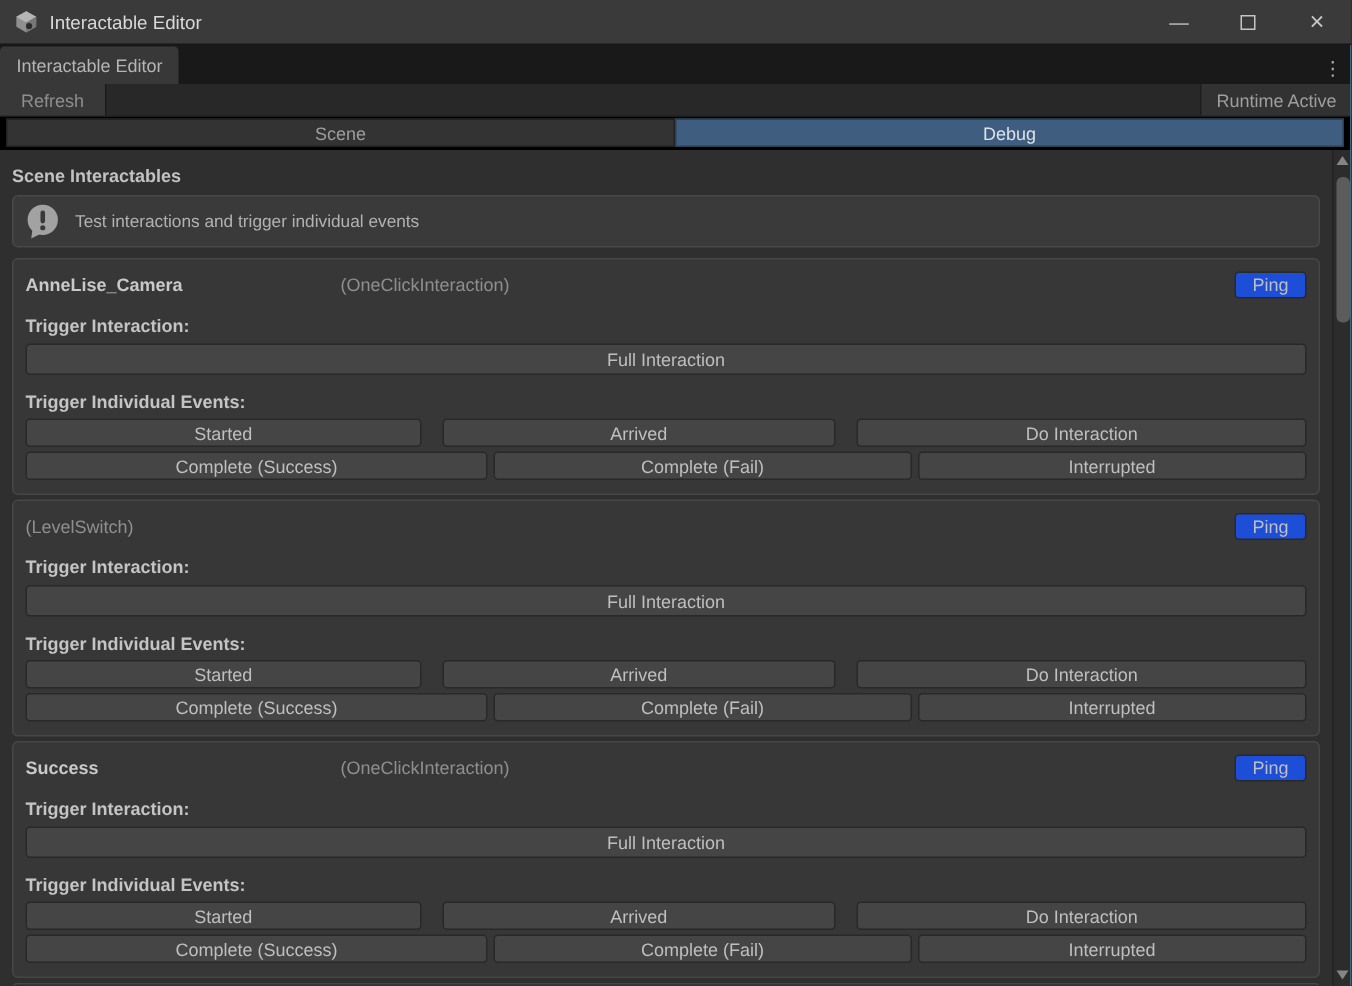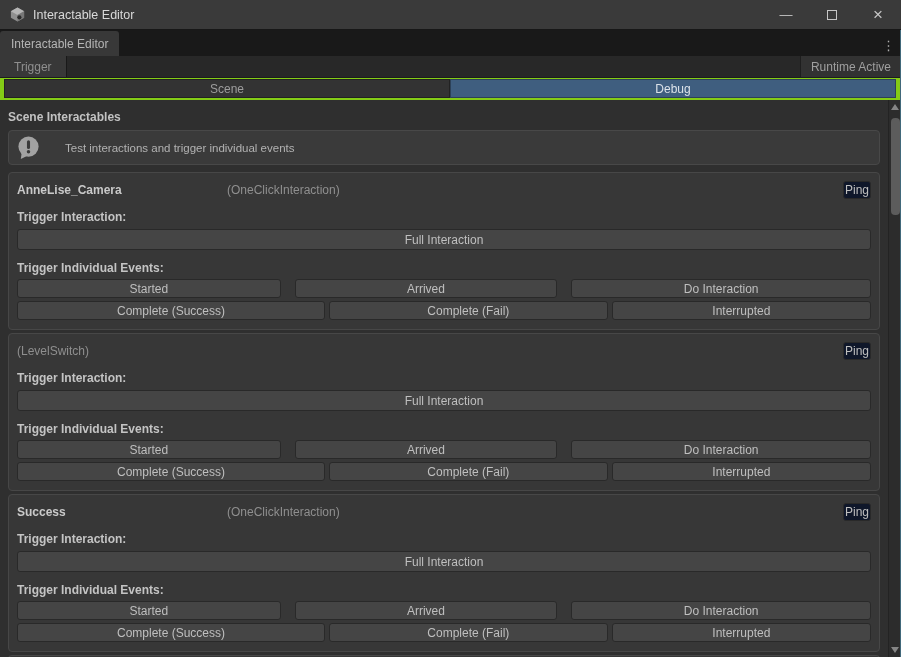--- a/index.html
+++ b/index.html
@@ -45,52 +45,52 @@
     background:#383838; border:none; border-right:1px solid #191919;
     color:#8f8f8f; padding:0 14px; font-family:inherit; font-size:12px;
   }
   .runtime-btn {
     margin-left:auto; background:#323232; border:none; border-left:1px solid #1e1e1e;
     color:#9f9f9f; padding:0 10px; font-family:inherit; font-size:12px;
     display:flex; align-items:center;
   }
   
   .viewtabs {
-    height:22px; background:#84cc16; display:flex; padding:1px 5px 2px 4px; gap:0;
+    height:22px; background:#000000; display:flex; padding:1px 5px 2px 4px; gap:0;
   }
   .viewtab {
     flex:1; border:1px solid #222222; background:#333333; color:#9d9d9d;
     font-family:inherit; font-size:12px; display:flex; align-items:center; justify-content:center;
   }
   .viewtab.active { background:#3f5e7f; border-color:#2c4158; color:#dbe2e9; }
   
   .content { height:557px; display:flex; }
   .main { flex:1; padding:0 8px; overflow:hidden; }
   .section-title { margin-top:10px; font-weight:bold; color:#c2c2c2; }
   .helpbox {
     margin-top:6px; height:35px; background:#3a3a3a; border:1px solid #484848;
-    border-radius:4px; display:flex; align-items:center; padding:0 7px; gap:24px;
+    border-radius:4px; display:flex; align-items:center; padding:0 7px; gap:9px;
     color:#b2b2b2; font-size:11.5px;
   }
   .info-icon { width:25px; height:25px; flex:0 0 auto; }
   .entry {
     margin-top:7px; height:158px; background:#373737; border:1px solid #474747;
     border-radius:4px; padding:8px 8px 16px 8px;
   }
   .entry + .entry { margin-top:3px; }
   .entry-header { height:18px; display:flex; align-items:center; }
   .entry-name { font-weight:bold; color:#c9c9c9; width:210px; }
   .entry-type { color:#8f8f8f; }
   .row-label { margin-top:11px; font-weight:bold; color:#c4c4c4; height:14px; }
   .btn {
     background:#454545; border:1px solid #292929; border-radius:3px; color:#bfbfbf;
     font-family:inherit; font-size:12px; display:flex; align-items:center; justify-content:center;
     padding:0;
   }
-  .ping-btn { margin-left:auto; width:28px; height:18px; background:#0f172a; }
+  .ping-btn { margin-left:auto; width:48px; height:18px; background:#1d4ed8; }
   .full-btn { margin-top:5px; width:100%; height:21px; }
   .btnrow { display:flex; gap:4px; height:19px; }
   .btnrow.r1 { margin-top:4px;gap:14px; }
   .btnrow.r2 { margin-top:3px; }
   .r1 .c1{flex:275;} .r1 .c2{flex:274;} .r1 .c3{flex:313;}
   .r2 .c1{flex:314;} .r2 .c2{flex:284;} .r2 .c3{flex:264;}
   .entry.partial { height:10px; padding:0; border-radius:4px 4px 0 0; border-bottom:none; }
   
   .scrollcol {
     width:13px; background:#2c2c2c; border-left:1px solid #232323; position:relative;
@@ -129,21 +129,21 @@
     <button class="win-btn close">×</button>
   </div>
 </div>
 
 <div class="tabrow">
   <div class="editor-tab">Interactable Editor</div>
   <div class="kebab">⋮</div>
 </div>
 
 <div class="toolbar">
-  <button class="refresh-btn">Trigger</button>
+  <button class="refresh-btn">Refresh</button>
   <button class="runtime-btn">Runtime Active</button>
 </div>
 
 <div class="viewtabs">
   <button class="viewtab">Scene</button>
   <button class="viewtab active">Debug</button>
 </div>
 
 <div class="content">
   <div class="main">

